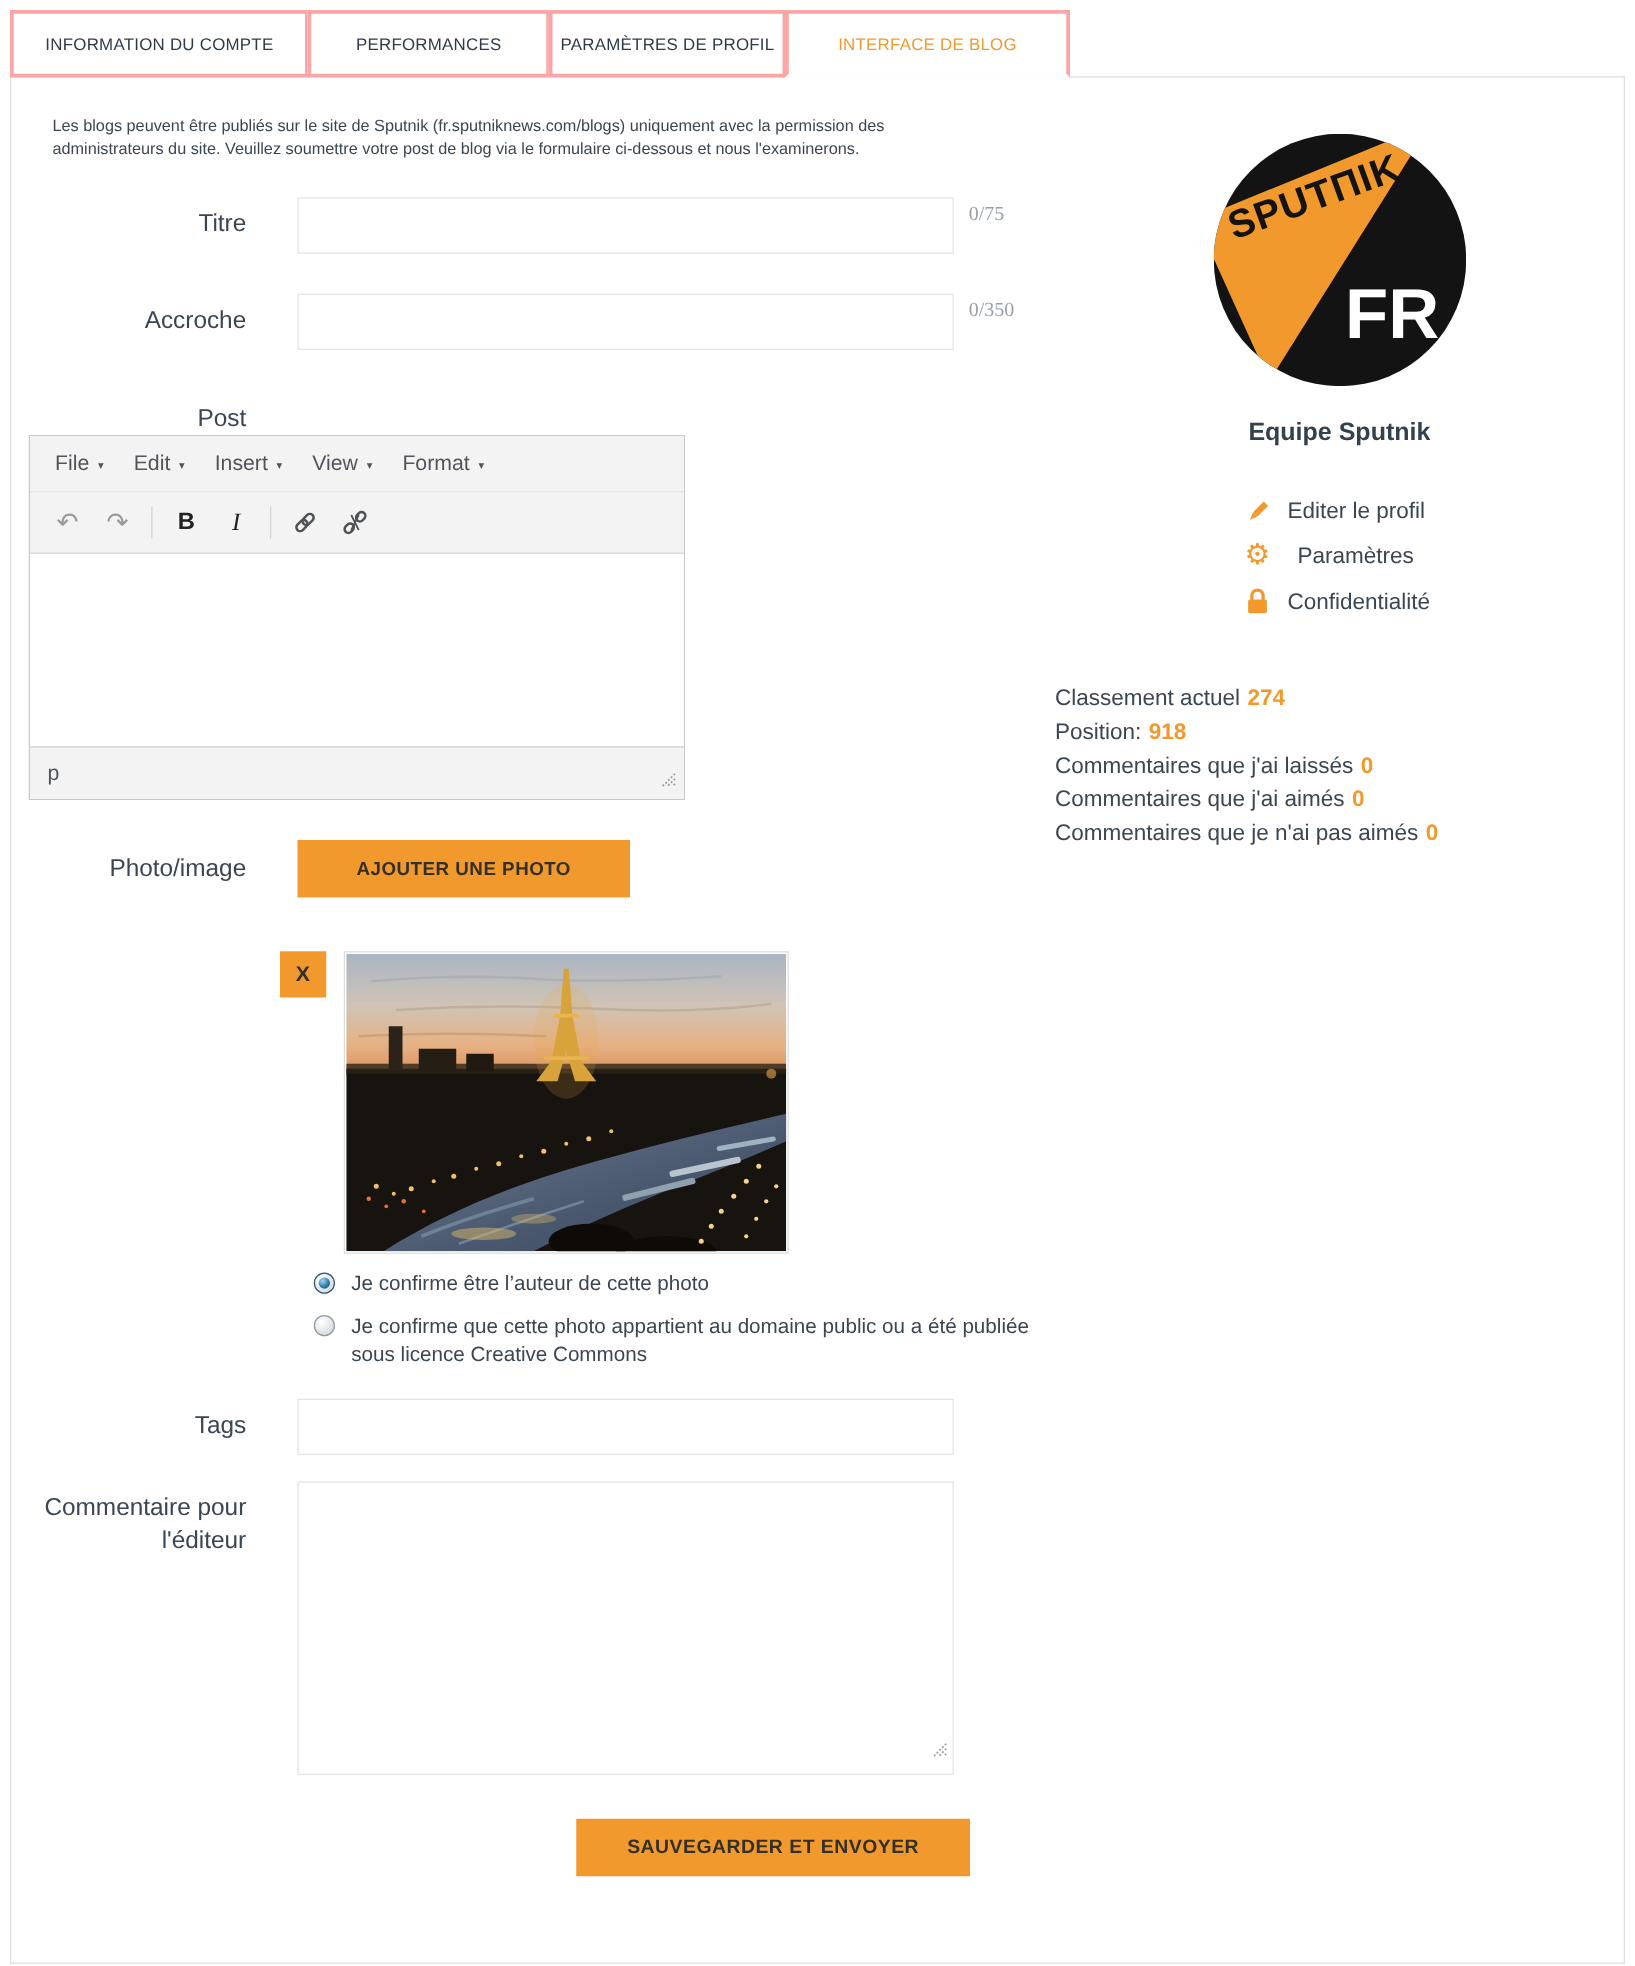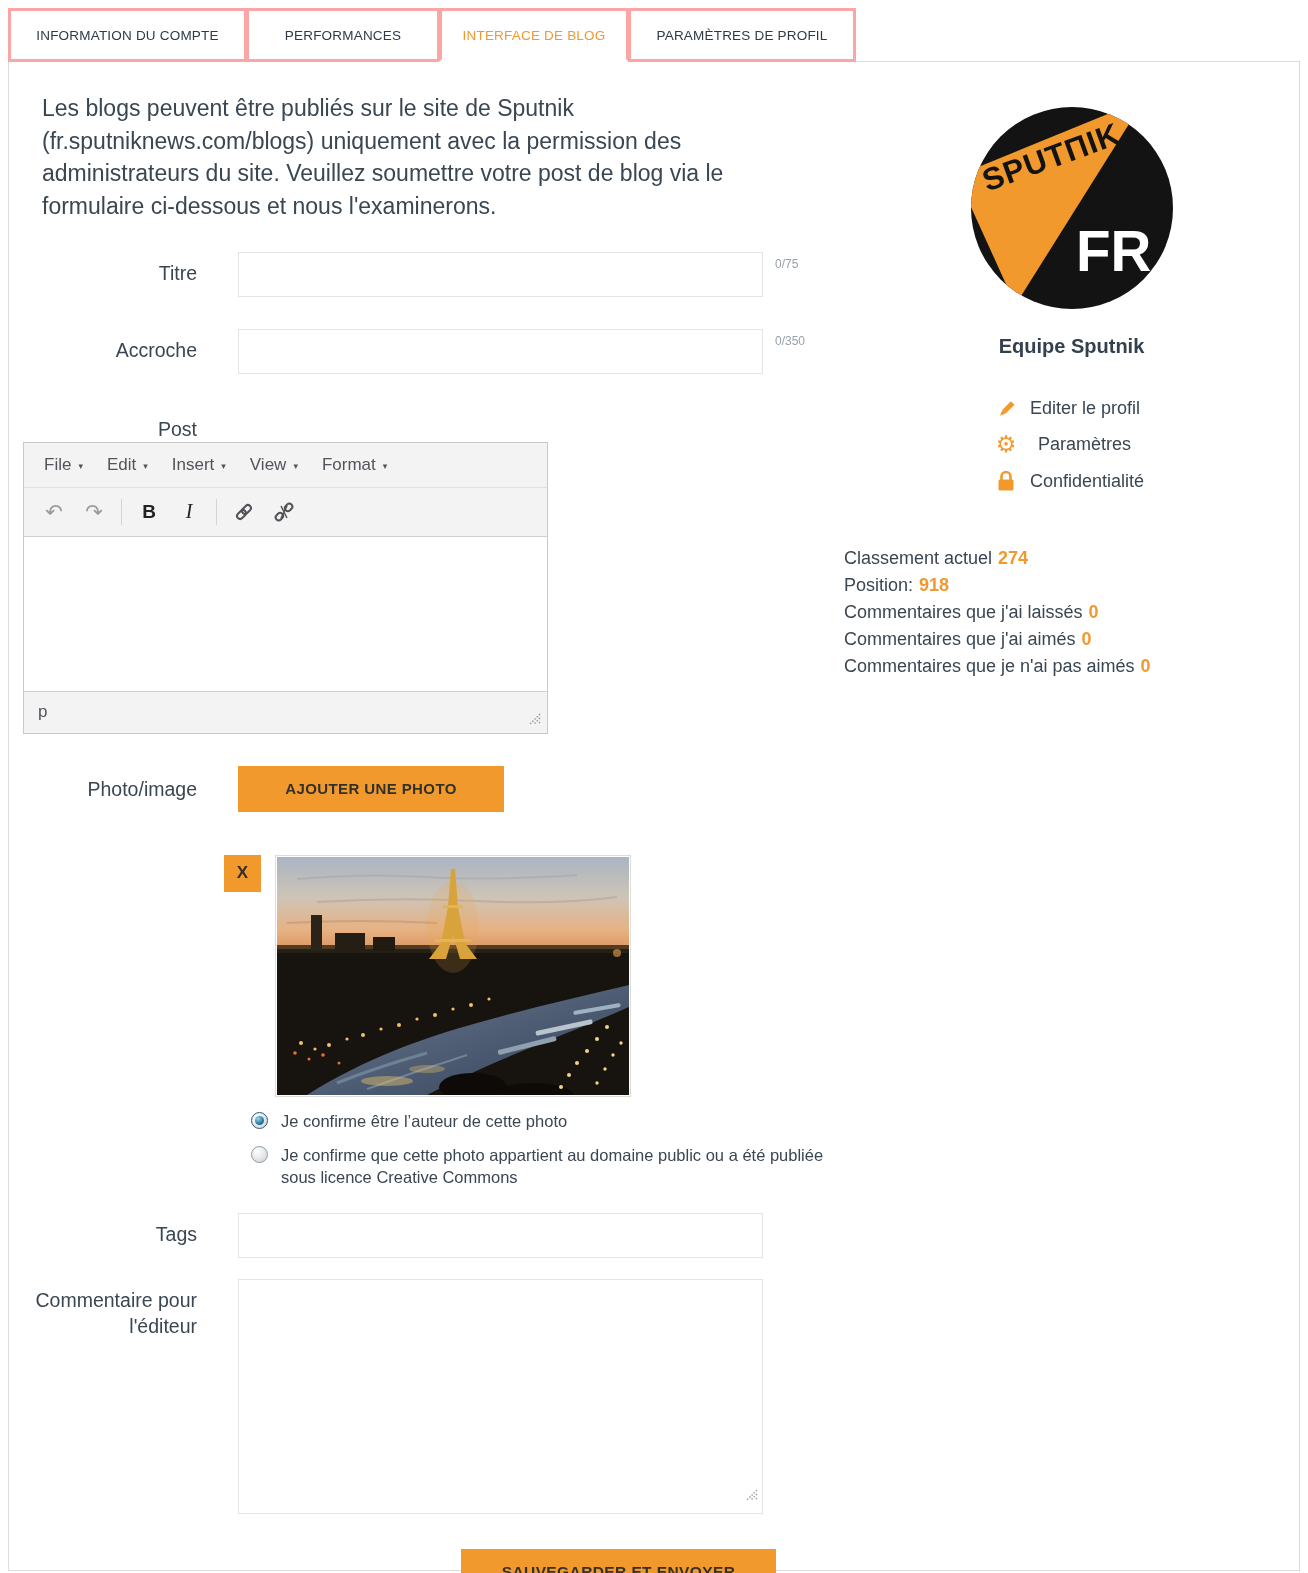--- a/index.html
+++ b/index.html
@@ -21,28 +21,28 @@
   .tab:nth-child(2){ width:194px; }
   .tab:nth-child(3){ width:190px; }
   .tab:nth-child(4){ width:228px; }
   .tab.active { color:#f2992e; border-bottom-color:#ffffff; }
   
   .container {
     position:relative; z-index:1; margin:0 8px; border:1px solid #dcdcdc;
     background:#fff; height:1510px; display:flex;
   }
   .form-col { width:835px; }
-  .intro { margin:30px 0 0 33px; width:706px; font-size:23px; line-height:1.42; color:#3a4651; }
+  .intro { margin:30px 0 0 33px; width:706px; font-size:13px; line-height:1.42; color:#3a4651; }
   .row { display:flex; align-items:flex-start; }
   .row-label {
     width:215px; text-align:right; padding-right:27px; font-size:19.5px;
     color:#3a4651; padding-top:8px; line-height:1.35;
   }
   .row-field { width:525px;margin-left:14px; }
-  .counter { font-size:12px; color:#98a1aa; margin-left:12px; padding-top:5px; }
+  .counter { font-size:16px; color:#98a1aa; margin-left:12px; padding-top:5px;font-family:Liberation Serif, serif; }
   input.textbox {
     width:525px; height:45px; border:1px solid #e4e4e4; background:#fff;
     font-family:"Liberation Sans",sans-serif; font-size:17px; padding:0 10px; color:#3a4651;
     outline:none;
   }
   .mt-titre { margin-top:29px; }
   .mt-accroche { margin-top:32px; }
   .mt-post { margin-top:34px;flex-direction:column; }
   .mt-photo { margin-top:32px; }
   .mt-img { margin-top:43px; }
@@ -107,22 +107,22 @@
   .stats { margin-top:56px; display:flex; flex-direction:column; align-items:flex-start; gap:6px; width:100%; }
   .stat-line { font-size:18px; color:#3a4651; text-align:center; }
   .stat-value { color:#f2992e; font-weight:bold; margin-left:6px; }
 </style>
 </head>
 <body>
 
 <div class="tabs">
   <div class="tab">INFORMATION DU COMPTE</div>
   <div class="tab">PERFORMANCES</div>
+  <div class="tab">PARAMÈTRES DE PROFIL</div>
   <div class="tab active">INTERFACE DE BLOG</div>
-  <div class="tab">PARAMÈTRES DE PROFIL</div>
 </div>
 
 <div class="container">
 
   <div class="form-col">
 
     <p class="intro">Les blogs peuvent être publiés sur le site de Sputnik (fr.sputniknews.com/blogs) uniquement avec la permission des administrateurs du site. Veuillez soumettre votre post de blog via le formulaire ci-dessous et nous l'examinerons.</p>
 
     <div class="row mt-titre">
       <div class="row-label">Titre</div>

